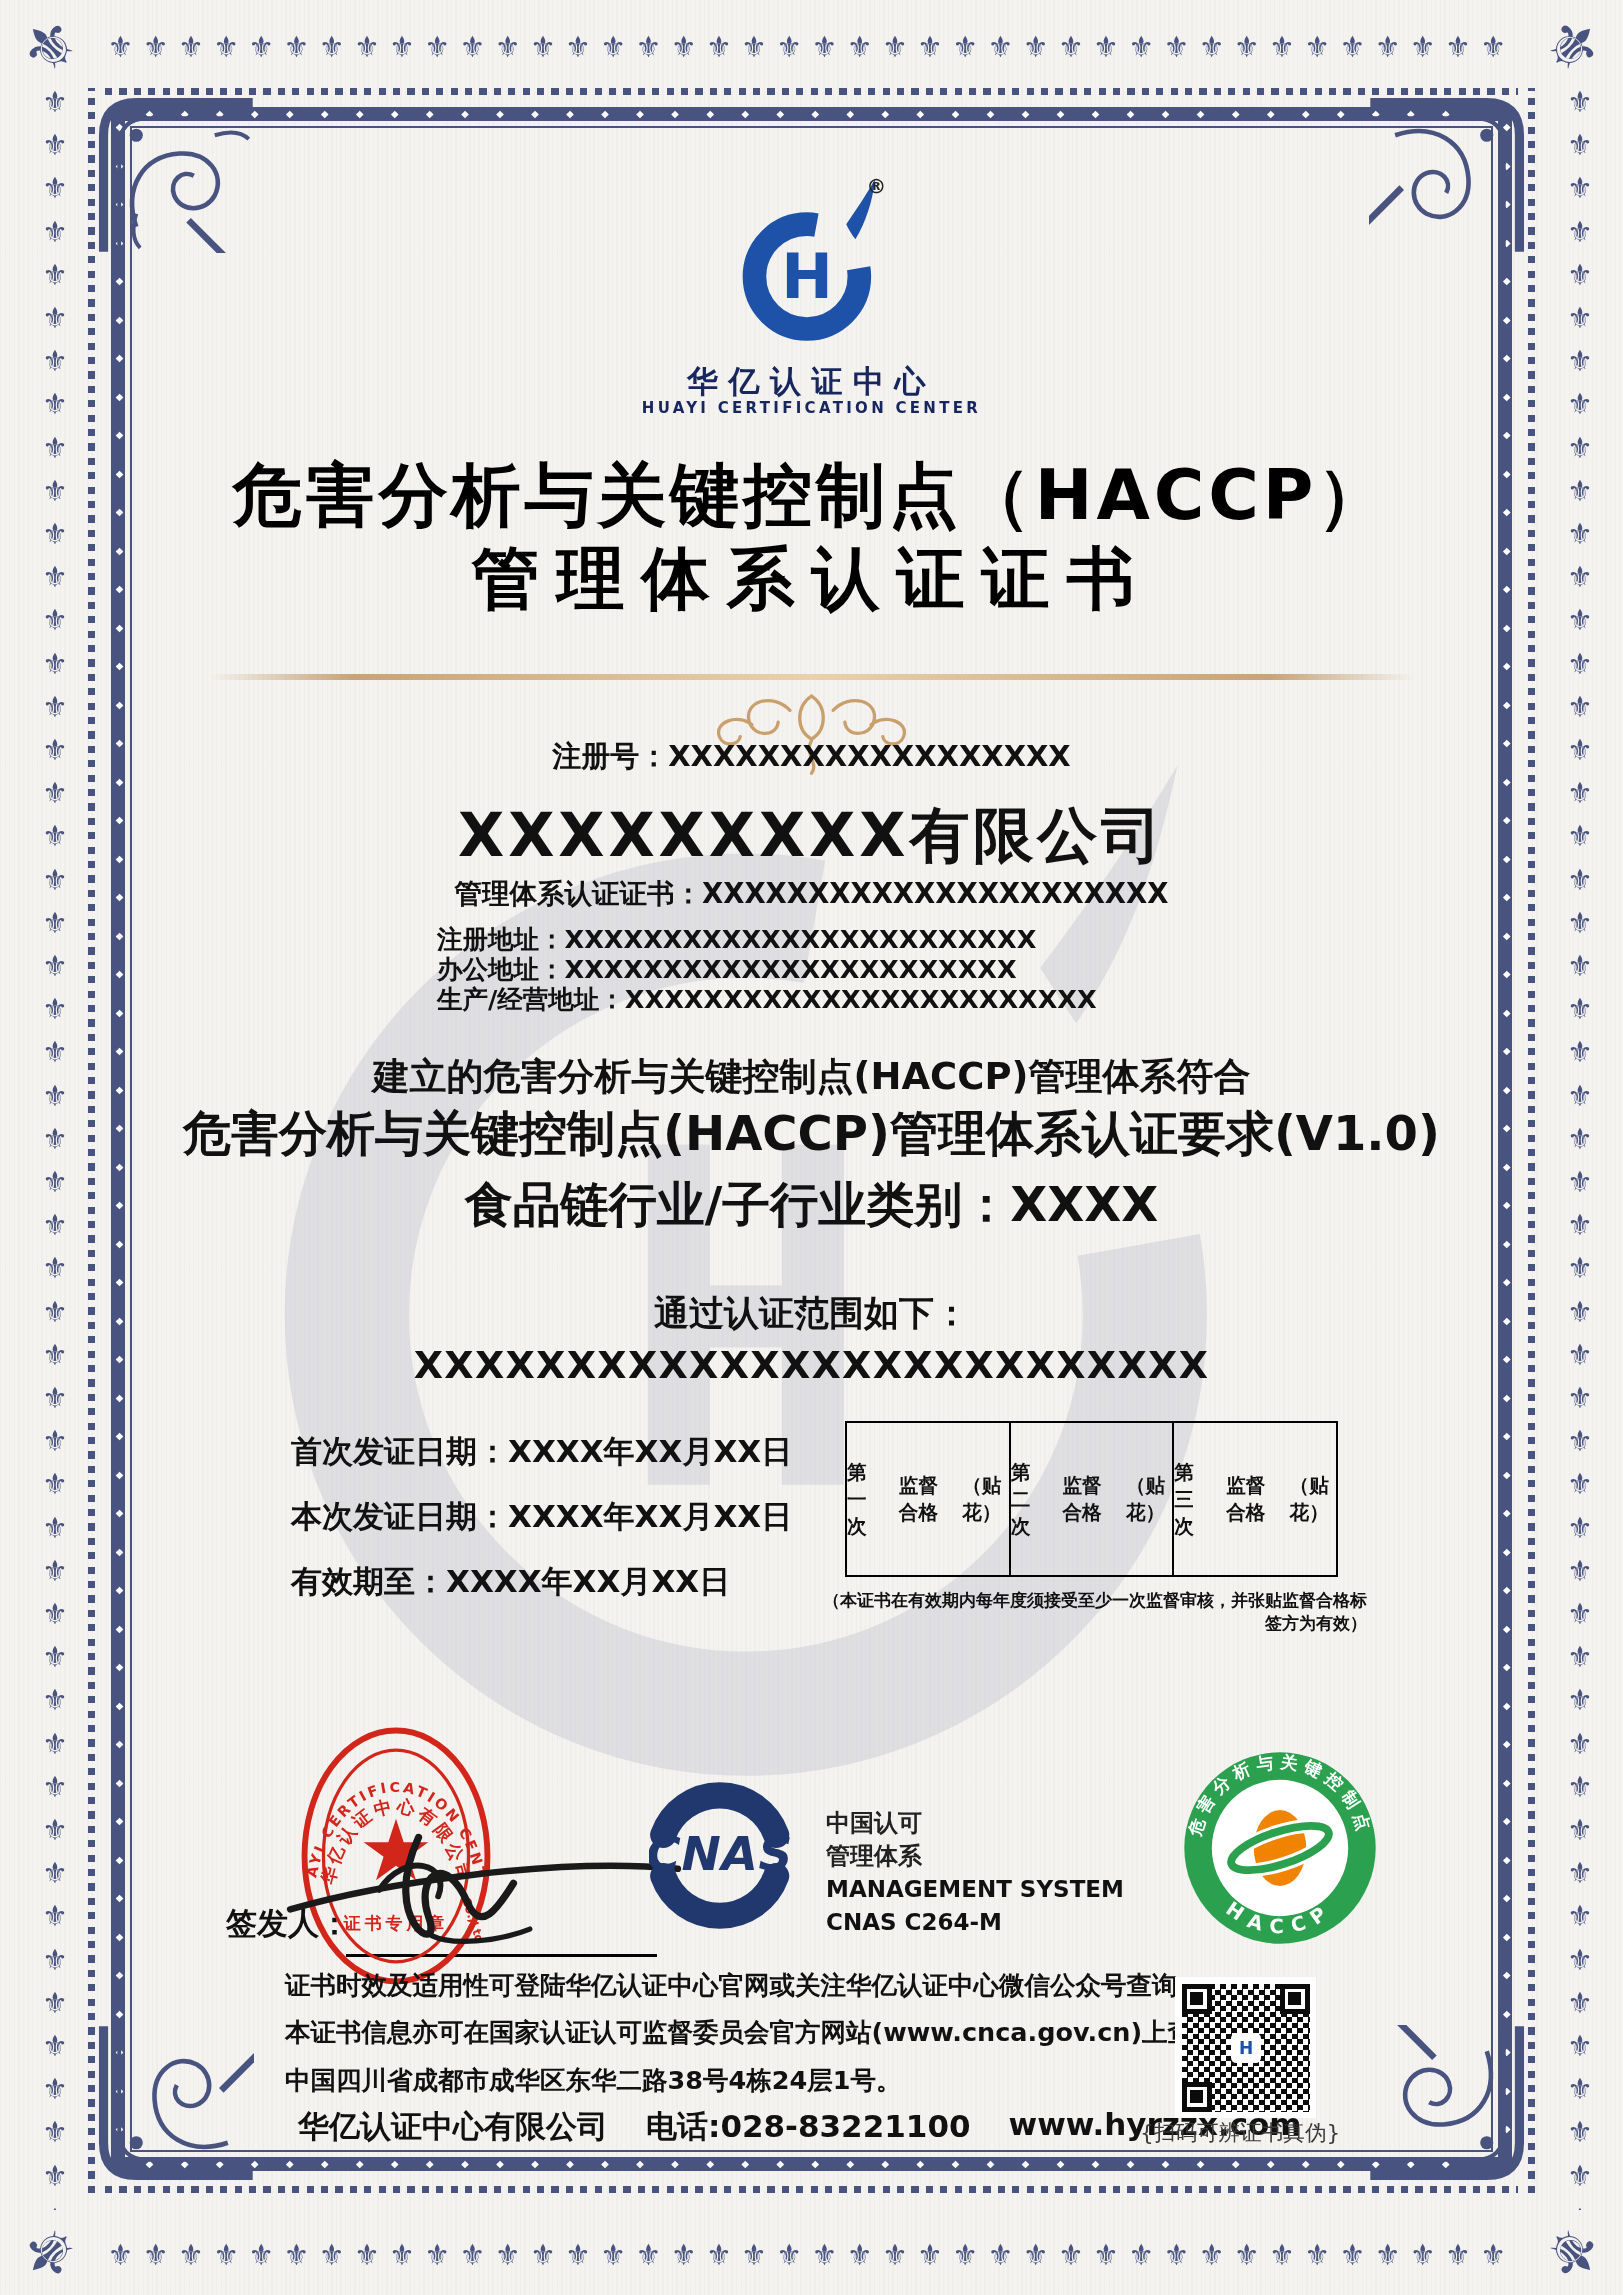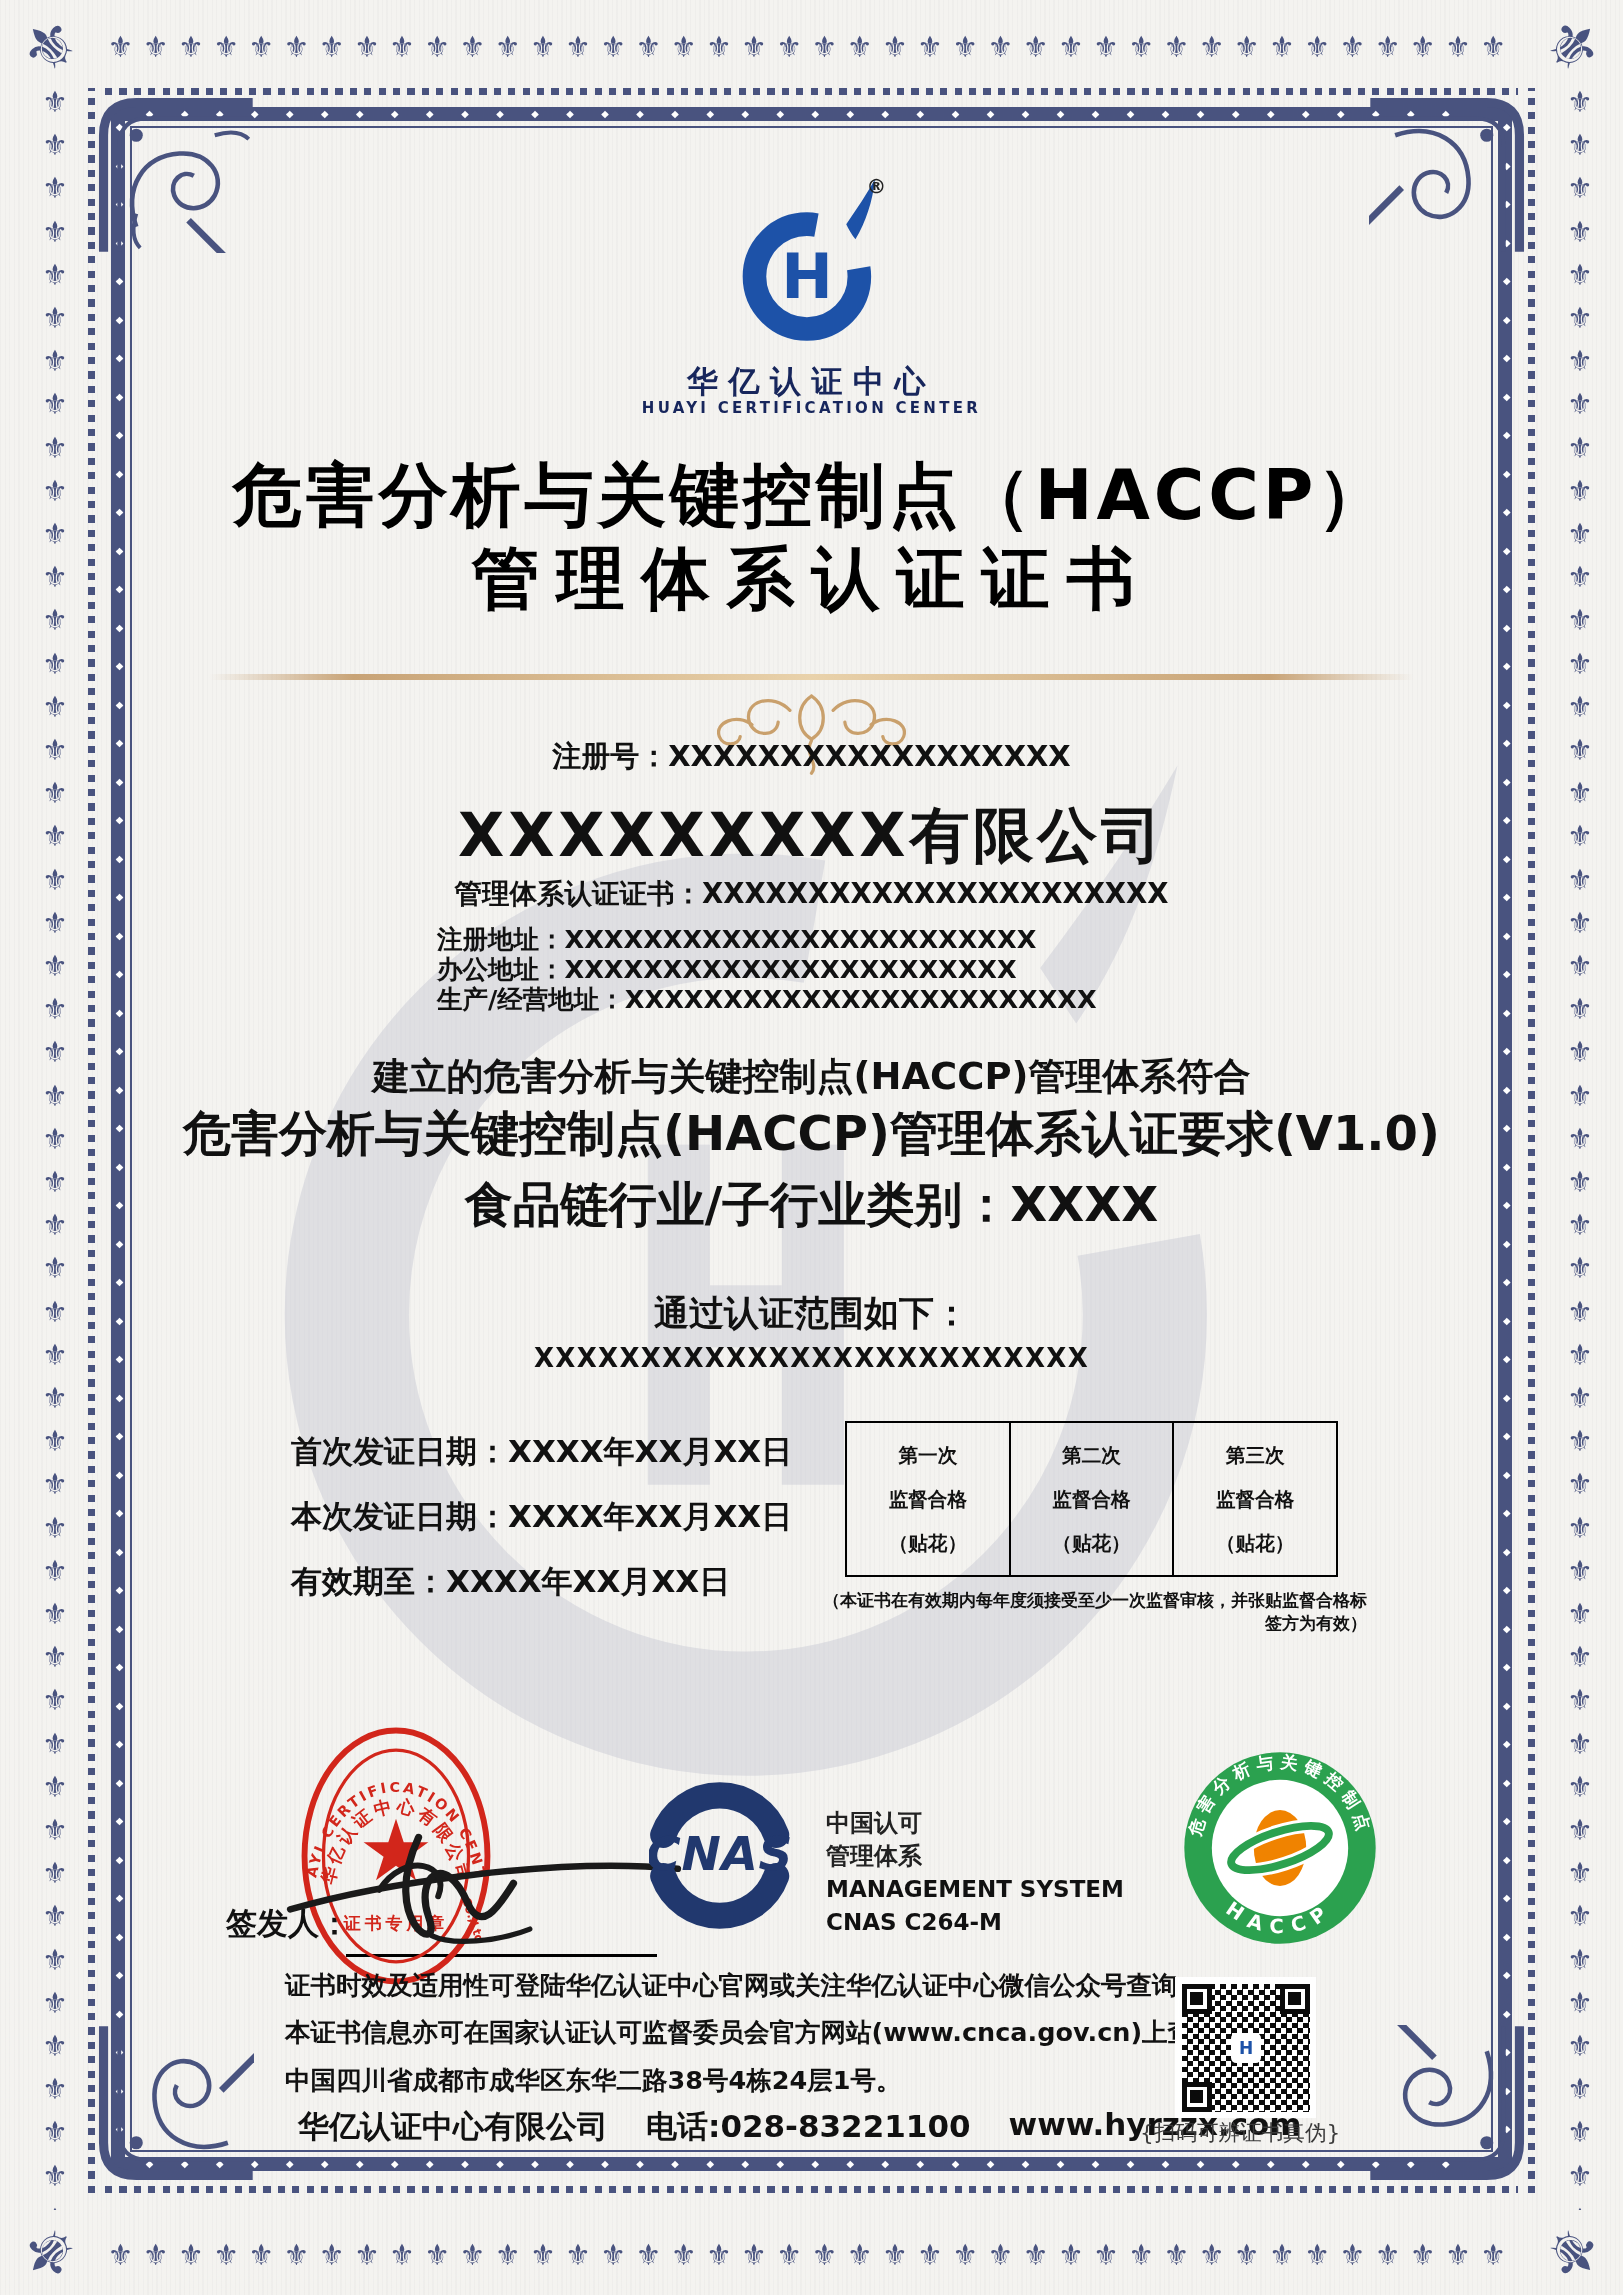--- a/index.html
+++ b/index.html
@@ -30,24 +30,24 @@
   .gold-line{left:209px;top:674px;width:1205px;height:5.9px;
     background:linear-gradient(90deg,rgba(190,150,100,0),#c8a376 12%,#e9d2ab 50%,#c8a376 88%,rgba(190,150,100,0));}
   .regno{top:737px;font-size:29px;font-weight:700;}
   .company{top:796px;font-size:60px;font-weight:800;letter-spacing:3.9px;}
   .credit{top:876px;font-size:27.5px;font-weight:700;}
   .addr-block{left:437px;top:924px;font-size:25.5px;font-weight:700;line-height:30px;}
   .conform{top:1052px;font-size:37px;font-weight:800;}
   .standard{top:1102px;font-size:48px;font-weight:900;}
   .industry{top:1173px;font-size:48px;font-weight:900;}
   .scope-title{top:1290px;font-size:35px;font-weight:800;}
-  .scope-val{top:1343px;font-size:26px;font-weight:700;letter-spacing:1.3px;}
+  .scope-val{top:1343px;font-size:38px;font-weight:700;letter-spacing:1.3px;}
   .dates{left:291px;top:1419px;font-size:31px;font-weight:700;line-height:65px;white-space:nowrap;}
   .sup-table{left:845px;top:1421px;width:489px;height:152px;border:2px solid #000;display:flex;}
-  .sup-col{flex:1;border-right:2px solid #000;display:flex;flex-direction:column;justify-content:center;
+  .sup-col{flex:1;border-right:2px solid #000;display:flex;flex-direction:row;justify-content:center;
     align-items:center;gap:17px;font-size:19.6px;font-weight:600;}
   .sup-col:last-child{border-right:none;}
   .sup-note{left:811px;top:1589px;width:556px;text-align:right;font-size:17px;font-weight:700;}
   .signer{left:226px;top:1903px;font-size:31px;font-weight:700;}
   .signer-line{left:346px;top:1954px;width:311px;height:2.6px;background:#000;}
   .cnas-text{left:826px;top:1807px;line-height:33px;white-space:nowrap;}
   .cnas-text .cn{font-size:24px;font-weight:600;color:#222;}
   .cnas-text .en{font-size:23px;font-weight:800;color:#111;}
   .foot-para{left:285px;width:890px;font-size:25.5px;font-weight:600;color:#111;white-space:nowrap;}
   .foot-row{left:298px;top:2106px;display:flex;gap:38px;font-size:31px;font-weight:800;white-space:nowrap;}

